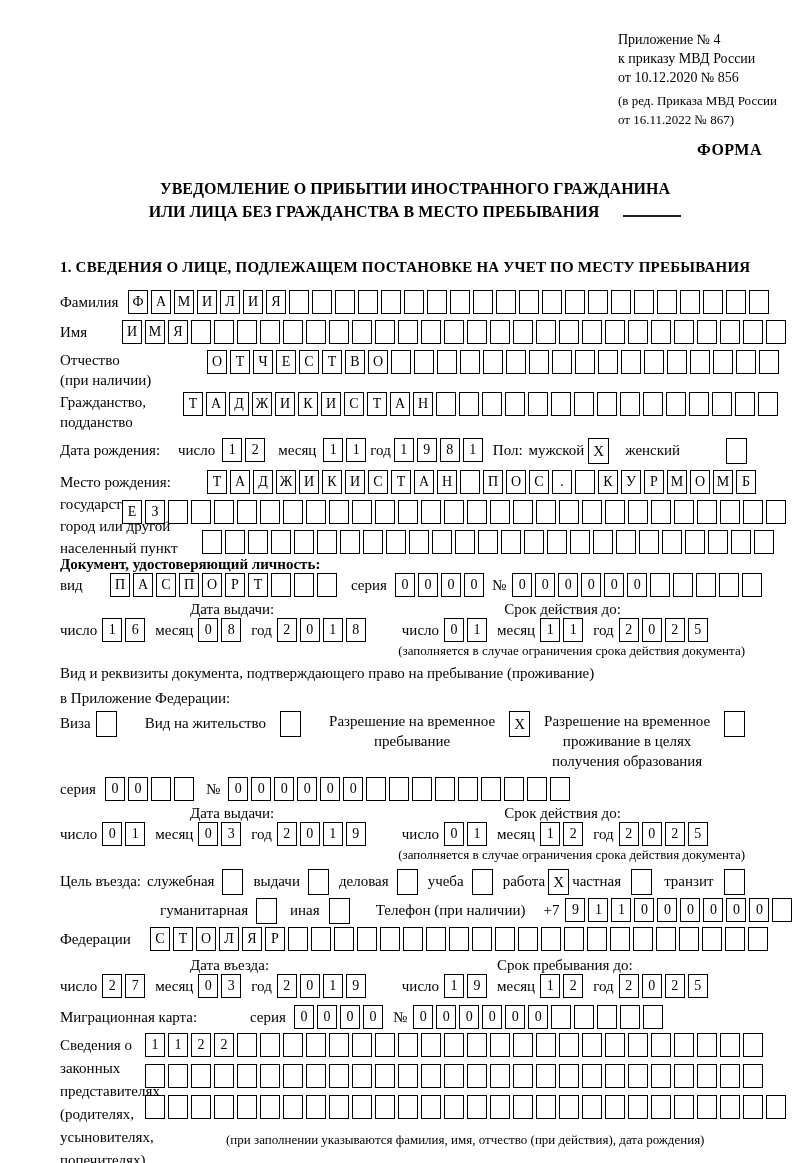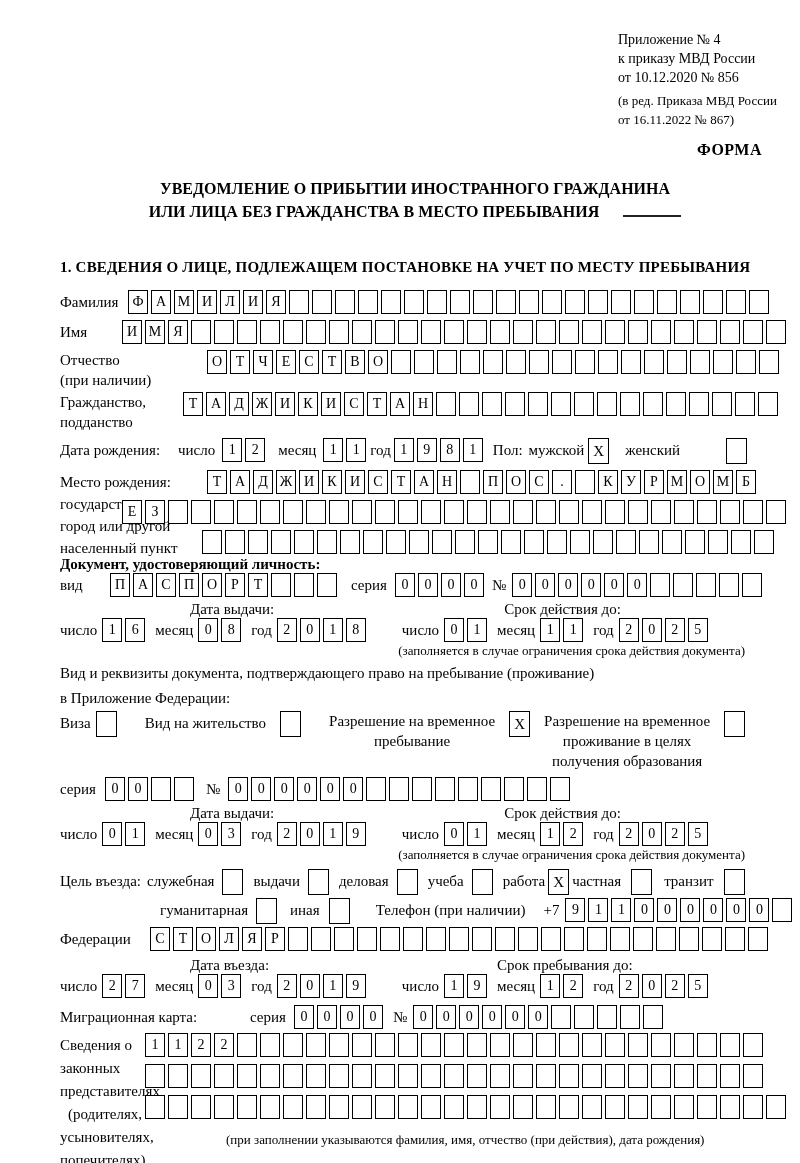--- a/index.html
+++ b/index.html
@@ -674,21 +674,21 @@
         <span class="cell"></span>
         <span class="cell"></span>
         <span class="cell"></span>
       </span>
   </div>
 
   <div class="rel" style="margin-top:4px;height:140px">
     <div class="abs lbl2" style="top:2px;left:0">Сведения о</div>
     <div class="abs lbl2" style="top:25px;left:0">законных</div>
     <div class="abs lbl2" style="top:48px;left:0">представителях</div>
-    <div class="abs lbl2" style="top:71px;left:8px">(родителях,</div>
+    <div class="abs lbl2" style="top:71px;left:0">(родителях,</div>
     <div class="abs lbl2" style="top:94px;left:0">усыновителях,</div>
     <div class="abs lbl2" style="top:117px;left:0">попечителях)</div>
     <span class="cells abs" style="top:0;left:85px">
         <span class="cell">1</span>
         <span class="cell">1</span>
         <span class="cell">2</span>
         <span class="cell">2</span>
         <span class="cell"></span>
         <span class="cell"></span>
         <span class="cell"></span>

